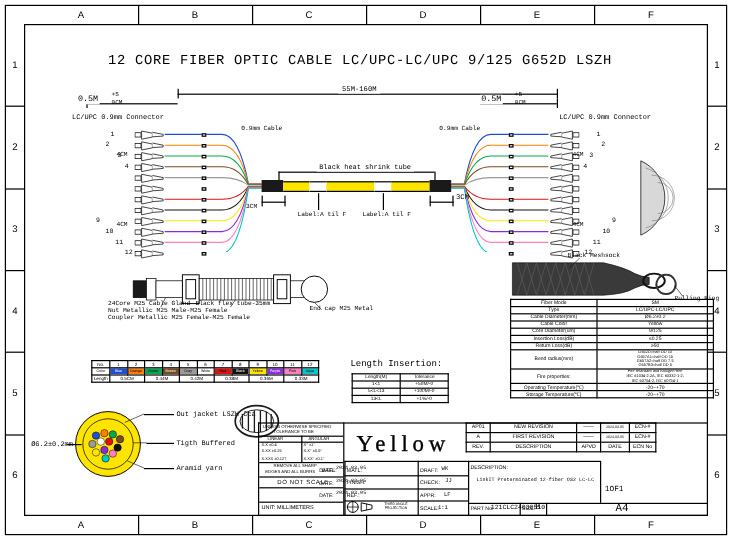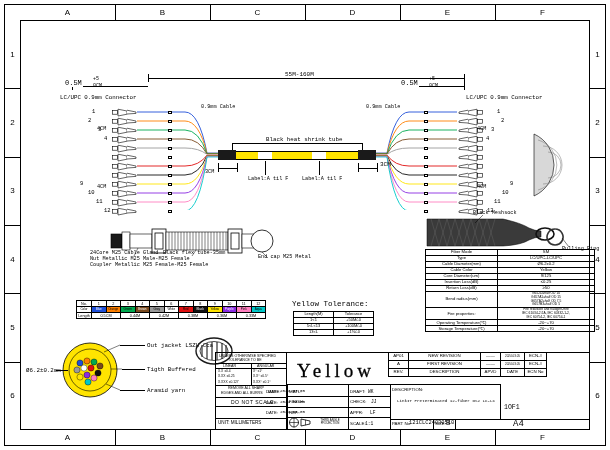--- a/index.html
+++ b/index.html
@@ -144,20 +144,21 @@
     </div>
   <div id="zones-right">
       <div class="zone-lbl" style="left: 591px; top: 20px; width: 13px; height: 68.3333px;">1</div>
       <div class="zone-lbl" style="left: 591px; top: 88.3333px; width: 13px; height: 68.3333px;">2</div>
       <div class="zone-lbl" style="left: 591px; top: 156.667px; width: 13px; height: 68.3333px;">3</div>
       <div class="zone-lbl" style="left: 591px; top: 225px; width: 13px; height: 68.3333px;">4</div>
       <div class="zone-lbl" style="left: 591px; top: 293.333px; width: 13px; height: 68.3333px;">5</div>
       <div class="zone-lbl" style="left: 591px; top: 361.667px; width: 13px; height: 68.3333px;">6</div>
     </div>
 
+  <div id="maintitle">12 CORE FIBER OPTIC CABLE LC/UPC-LC/UPC 9/125 G652D LSZH</div>
 
   <div class="ln" style="left:148px;top:74px;width:1px;height:8px;"></div>
   <div class="ln" style="left:464px;top:74px;width:1px;height:8px;"></div>
   <div class="hl" style="left:148px;top:78px;width:317px;"></div>
   <div class="txt dim" style="left:282px;top:71px;background:#fff;padding:0 3px;">55M-160M</div>
 
   <div class="hl" style="left:72px;top:86px;width:76px;"></div>
   <div class="ln" style="left:72px;top:82px;width:1px;height:8px;"></div>
   <div class="txt dim" style="left:64px;top:79px;font-size:7px;background:#fff;padding:0 1px;">0.5M</div>
   <div class="txt" style="left:93px;top:76px;font-size:5px;">+5</div>
@@ -617,21 +618,21 @@
     <g stroke="#1a1a1a" stroke-width="1.1">
       <line x1="8" y1="10" x2="8" y2="22"></line>
         <line x1="13" y1="8" x2="13" y2="24"></line>
       <line x1="18" y1="7" x2="18" y2="25"></line>
         <line x1="23" y1="7" x2="23" y2="25"></line>
       <line x1="28" y1="8" x2="28" y2="24"></line>
         <line x1="32" y1="10" x2="32" y2="22"></line>
     </g>
   </svg>
 
-  <div class="txt" style="left:292px;top:300px;font-size:7.5px;font-family:'Liberation Mono',monospace;">Yellow Tolerance:</div>
+  <div class="txt" style="left:292px;top:300px;font-size:7.5px;font-family:'Liberation Mono',monospace;">Length Insertion:</div>
   <table class="grid" id="tol-table">
       <tbody>
         <tr>
           <td style="width: 40px;">Length(M)</td>
           <td style="width: 40px;">Tolerance</td>
         </tr>
         <tr>
           <td>1&lt;1</td>
           <td>+50M/-0</td>
         </tr>

